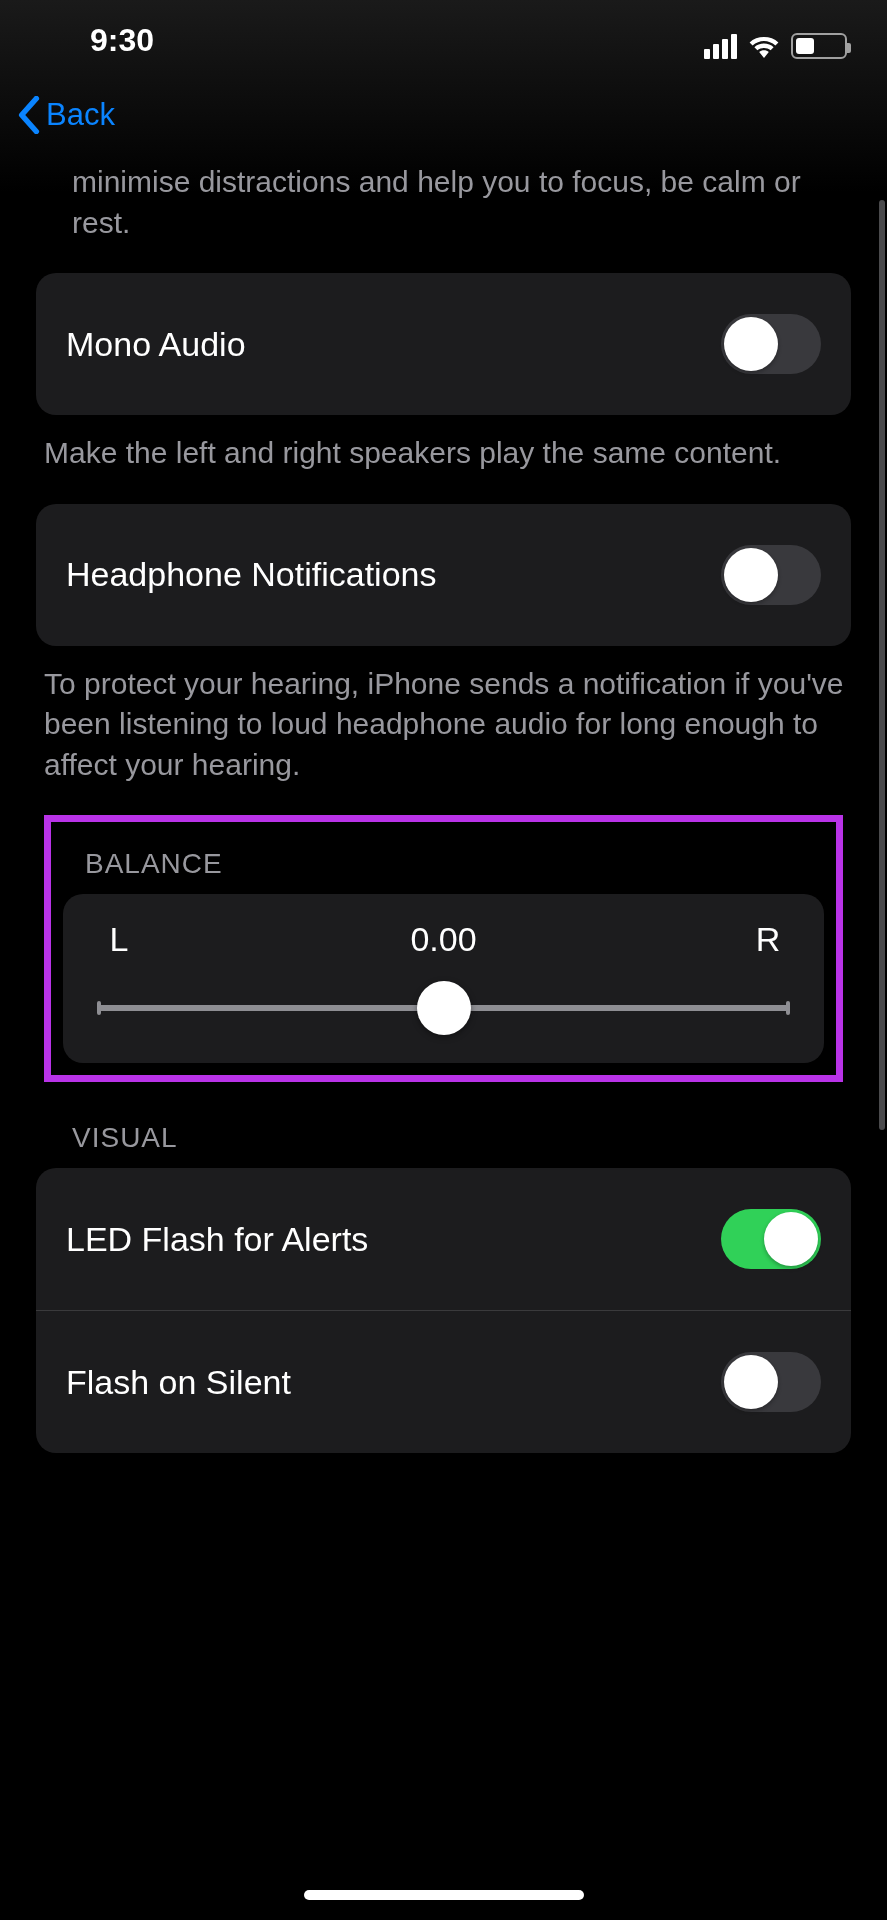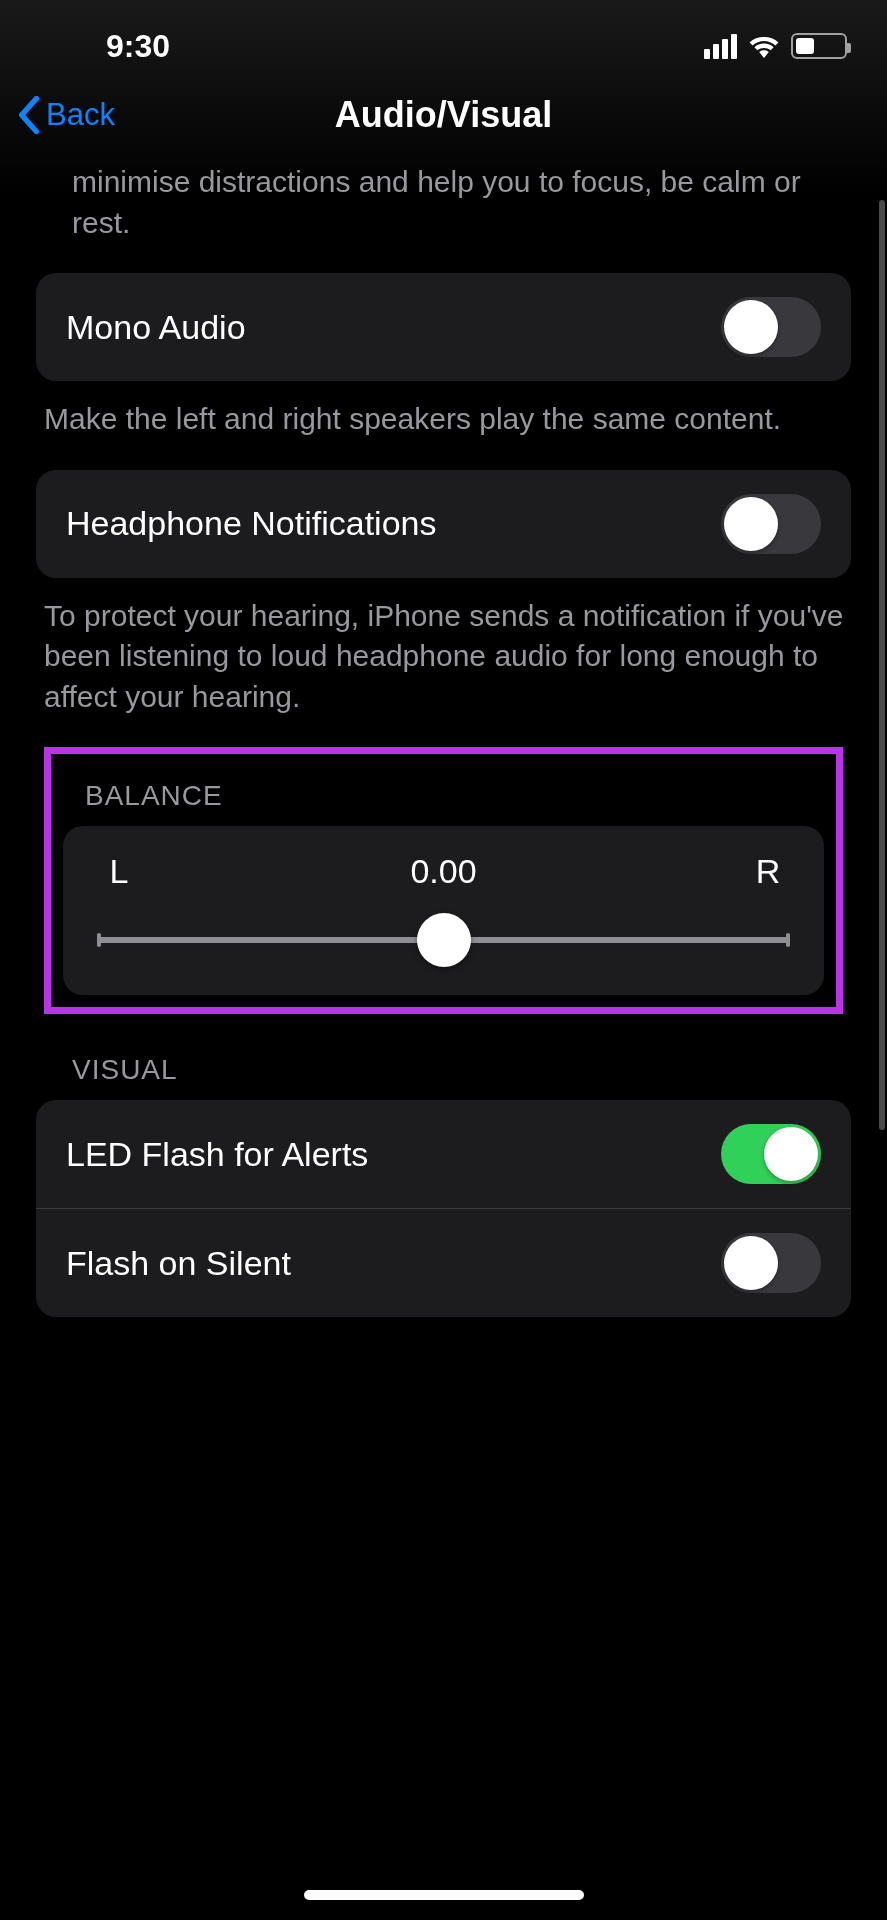--- a/index.html
+++ b/index.html
@@ -1,41 +1,41 @@
 <!DOCTYPE html>
 <html><head>
 <meta charset="utf-8">
 <style>
   * { margin: 0; padding: 0; box-sizing: border-box; -webkit-font-smoothing: antialiased; }
   html, body { width: 887px; height: 1920px; background: #000; color: #fff; font-family: -apple-system, "Helvetica Neue", Helvetica, Arial, sans-serif; overflow: hidden; }
   .screen { width: 100%; height: 100%; background: linear-gradient(#1a1a1a 0%, #000 10%); position: relative; }
 
   
-  .status-bar { display: flex; justify-content: space-between; align-items: center; padding: 22px 40px 10px 56px; height: 80px; gap: 8px; }
+  .status-bar { display: flex; justify-content: space-between; padding: 22px 40px 10px 40px; height: 80px; gap: 8px; }
   .status-time { font-size: 32px; font-weight: 600; padding-left: 50px; }
   .status-icons { display: flex; align-items: center; gap: 12px; }
   .signal { display: flex; align-items: flex-end; gap: 3px; }
   .signal-bar { width: 6px; background: #fff; border-radius: 1px; }
   .sb1 { height: 10px; } .sb2 { height: 15px; } .sb3 { height: 20px; } .sb4 { height: 25px; }
   .wifi-icon { width: 30px; height: 24px; }
   .battery { width: 56px; height: 26px; border: 2px solid rgba(255,255,255,0.6); border-radius: 6px; position: relative; display: flex; align-items: center; padding: 3px; }
   .battery::after { content:""; position:absolute; right:-6px; top:8px; width:4px; height:10px; background:rgba(255,255,255,0.6); border-radius:0 2px 2px 0; }
   .battery-fill { width: 40%; height: 100%; background:#fff; border-radius:3px; }
 
   
   .nav-bar { display:flex; align-items:center; height:70px; position:relative; padding: 0 18px; }
   .back-btn { display:flex; align-items:center; color:#0a84ff; font-size:31px; cursor:pointer; }
   .back-chevron { width: 22px; height: 38px; margin-right: 6px; }
   .nav-title { position:absolute; left:0; right:0; text-align:center; font-size:36px; font-weight:600; pointer-events:none; }
 
   
   .content { padding: 0; }
   .top-desc { color:#98989e; font-size:30px; line-height:1.35; padding: 12px 40px 30px 72px; }
   .cell-group { background:#1c1c1e; border-radius:20px; margin: 0 36px; overflow:hidden; }
-  .cell { display:flex; align-items:center; justify-content:space-between; padding: 24px 30px; min-height:88px; }
+  .cell { display:flex; align-items:center; justify-content:space-between; padding: 41px 30px; min-height:88px; }
   .cell + .cell { border-top:1px solid #3a3a3c;gap:27px; }
   .cell-label { font-size:34px; font-weight:400; color:#fff; }
   .footer-desc { color:#98989e; font-size:30px; line-height:1.35; padding: 18px 40px 30px 44px; }
   .section-header { color:#98989e; font-size:28px; letter-spacing:1px; padding: 40px 40px 14px 72px; text-transform:uppercase; }
 
   
   .toggle { width:100px; height:60px; border-radius:30px; background:#39393d; position:relative; cursor:pointer; flex-shrink:0; }
   .toggle.on { background:#30d158; }
   .toggle-knob { position:absolute; width:54px; height:54px; background:#fff; border-radius:50%; top:3px; left:3px; box-shadow:0 2px 4px rgba(0,0,0,0.3); }
   .toggle.on .toggle-knob { left:auto; right:3px; }
@@ -83,21 +83,20 @@
     </div>
   </div>
 
   <div class="nav-bar">
     <div class="back-btn">
       <svg class="back-chevron" viewBox="0 0 12 20">
         <polyline points="10,1 2,10 10,19" fill="none" stroke="#0a84ff" stroke-width="3" stroke-linecap="round" stroke-linejoin="round"></polyline>
       </svg>
       <span>Back</span>
     </div>
-    <div class="nav-title">Audio/Visual</div>
   </div>
 
   <div class="content">
 
     <div class="top-desc">minimise distractions and help you to focus, be calm or rest.</div>
 
     <div class="cell-group">
       <div class="cell">
         <div class="cell-label">Mono Audio</div>
         <div class="toggle">

